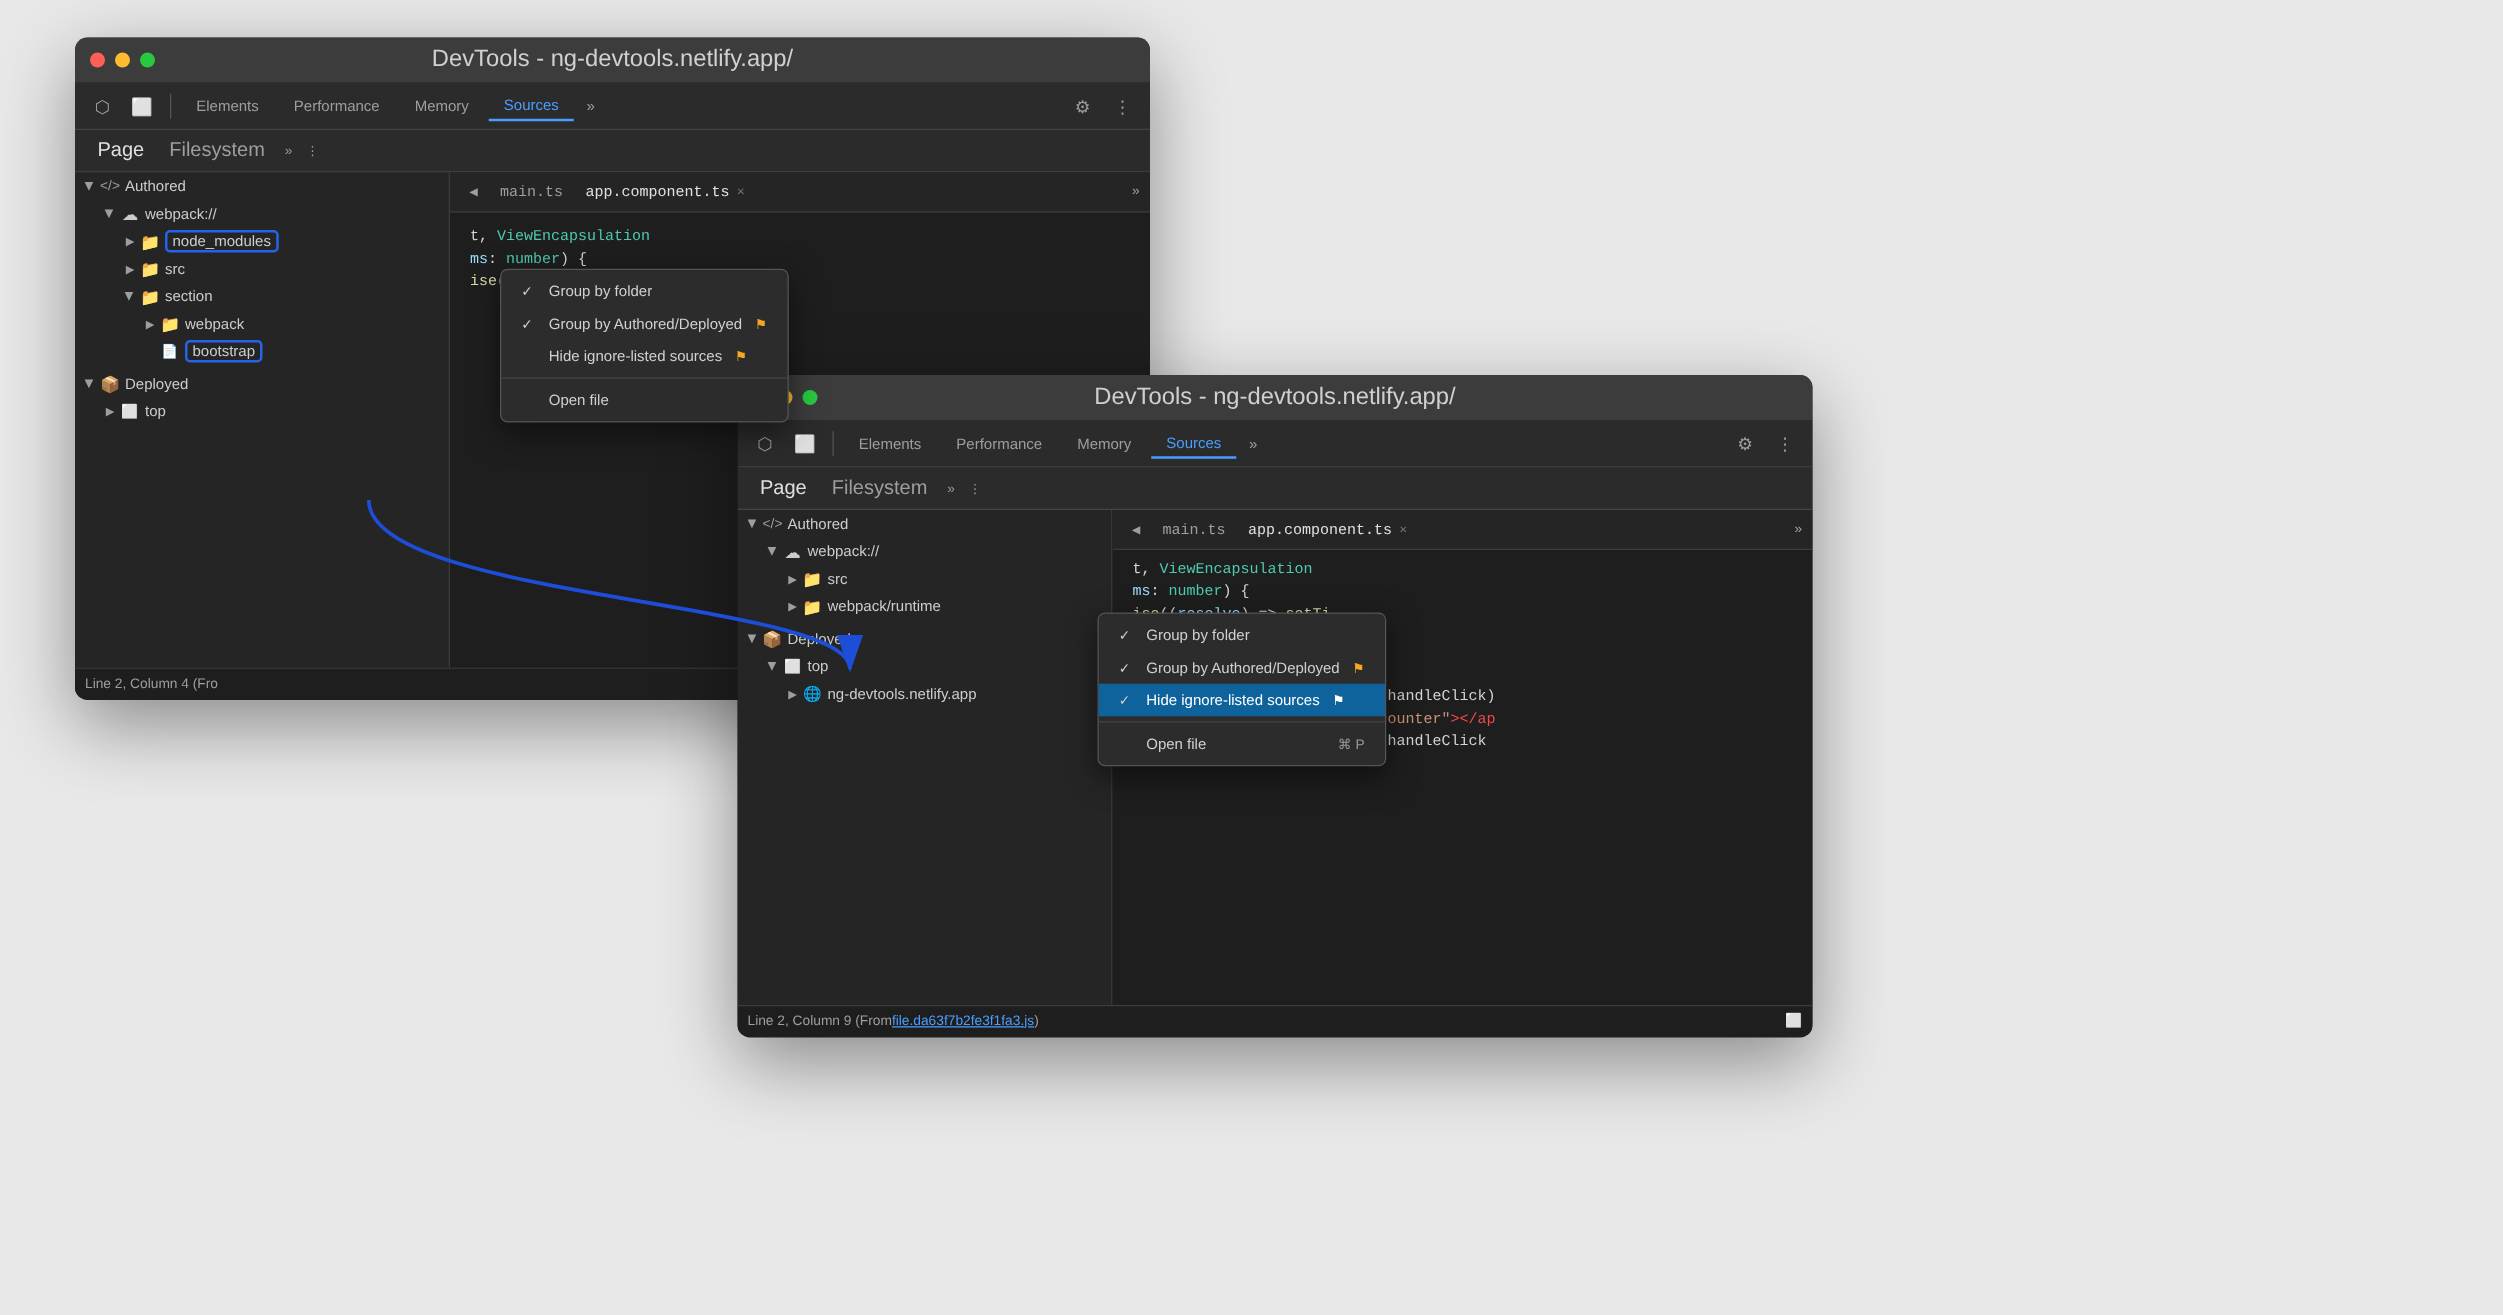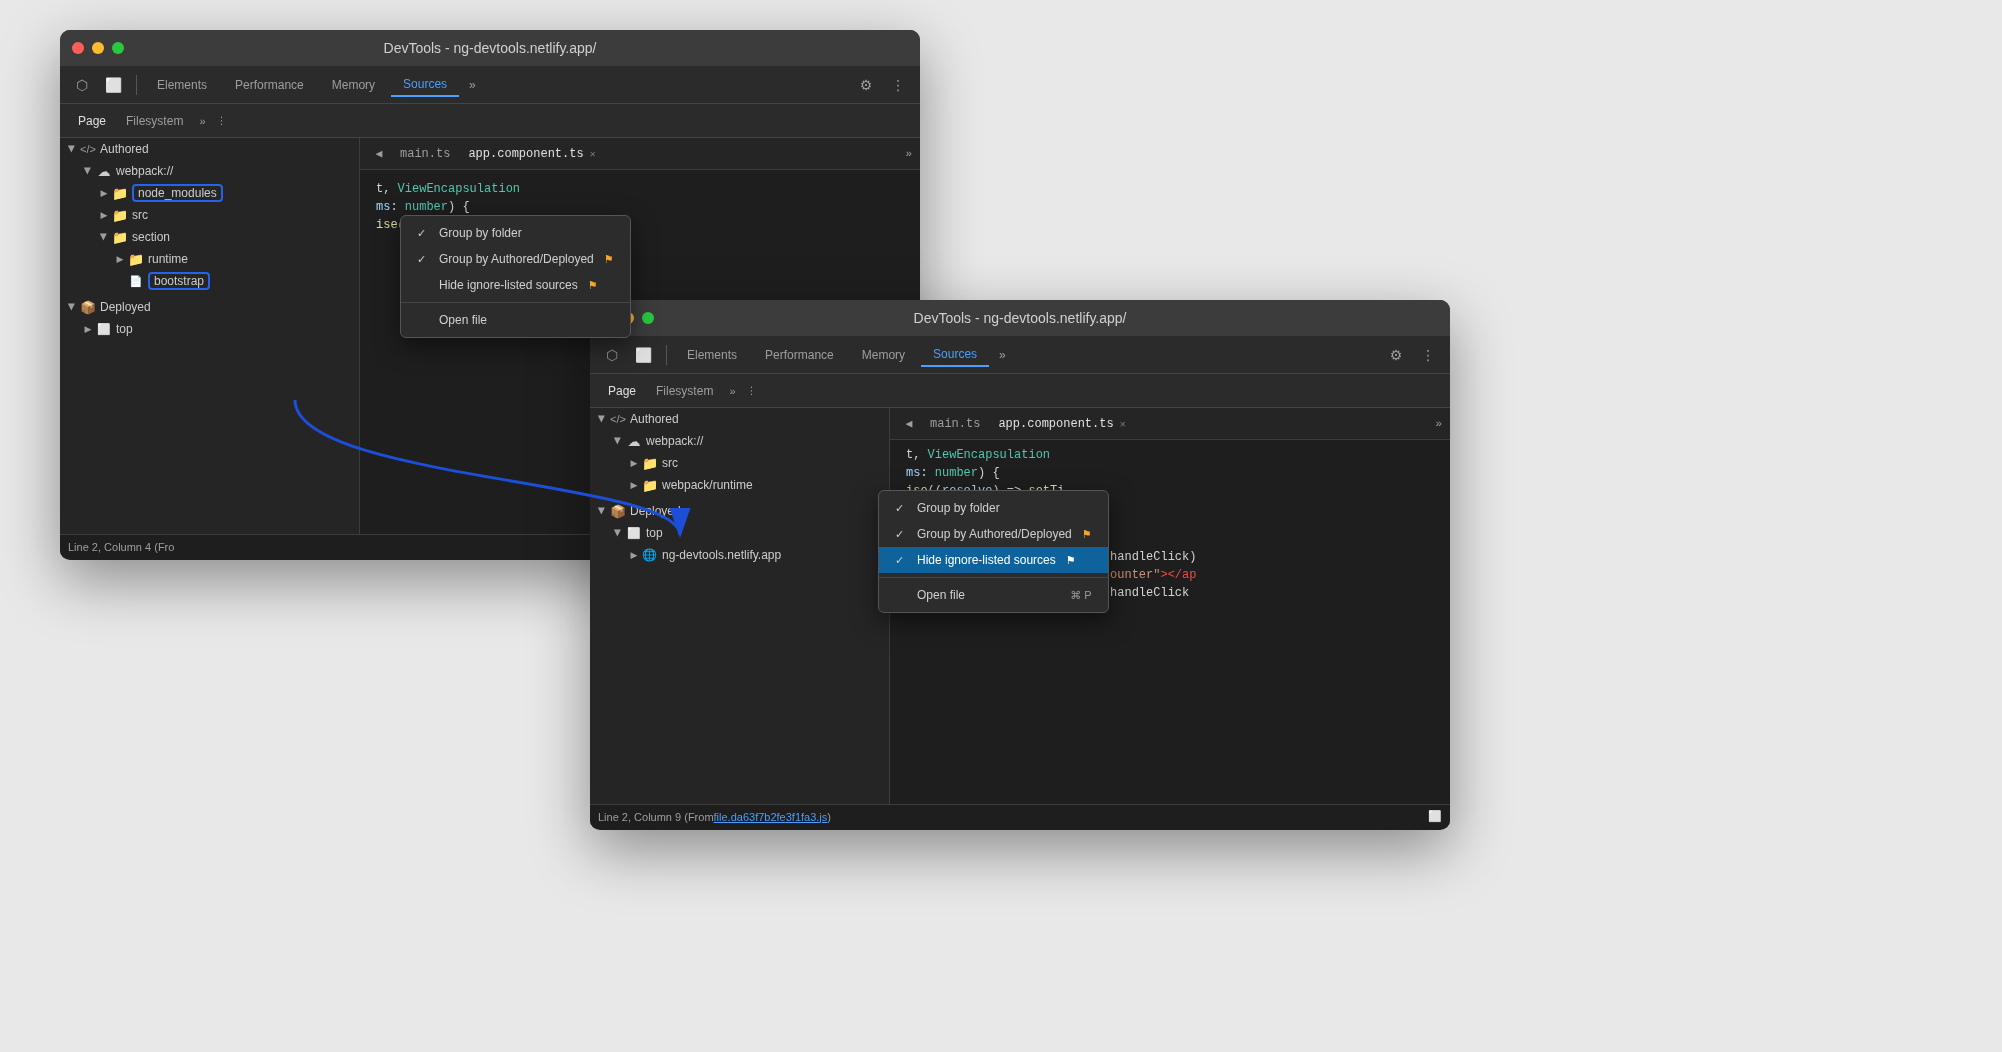--- a/index.html
+++ b/index.html
@@ -42,21 +42,21 @@
       display: inline-block;
     }
     .btn-close { background: #ff5f57; }
     .btn-minimize { background: #febc2e; }
     .btn-maximize { background: #28c840; }
 
     .window-title {
       position: absolute;
       left: 50%;
       transform: translateX(-50%);
-      font-size: 14px;
+      font-size: 19px;
       color: #d0d0d0;
       font-weight: 500;
       white-space: nowrap;
     }
 
     
     .devtools-toolbar {
       background: #2b2b2b;
       height: 38px;
       display: flex;
@@ -117,21 +117,21 @@
       background: #2b2b2b;
       height: 34px;
       display: flex;
       align-items: center;
       padding: 0 8px;
       border-bottom: 1px solid #444;
     }
 
     .tab-item {
       padding: 4px 10px;
-      font-size: 12px;
+      font-size: 16px;
       color: #9e9e9e;
       cursor: pointer;
       white-space: nowrap;
     }
     .tab-item.active { color: #e0e0e0; }
 
     .tab-more {
       color: #9e9e9e;
       font-size: 11px;
       padding: 0 6px;
@@ -430,21 +430,21 @@
 
       <div class="tree-item" style="padding-left:36px;">
         <span class="tree-arrow open">▶</span>
         <span class="tree-icon icon-folder">📁</span>
         <span class="tree-label">section</span>
       </div>
 
       <div class="tree-item" style="padding-left:52px;">
         <span class="tree-arrow">▶</span>
         <span class="tree-icon icon-folder">📁</span>
-        <span class="tree-label">runtime</span>
+        <span class="tree-label">webpack</span>
       </div>
 
       <div class="tree-item" style="padding-left:52px;">
         <span class="tree-arrow" style="opacity:0">▶</span>
         <span class="tree-icon" style="color:#dcb67a;font-size:11px;">📄</span>
         <span class="tree-label highlighted-item">bootstrap</span>
       </div>
 
       <div class="tree-item" style="padding-left:4px;margin-top:4px;">
         <span class="tree-arrow open">▶</span>

